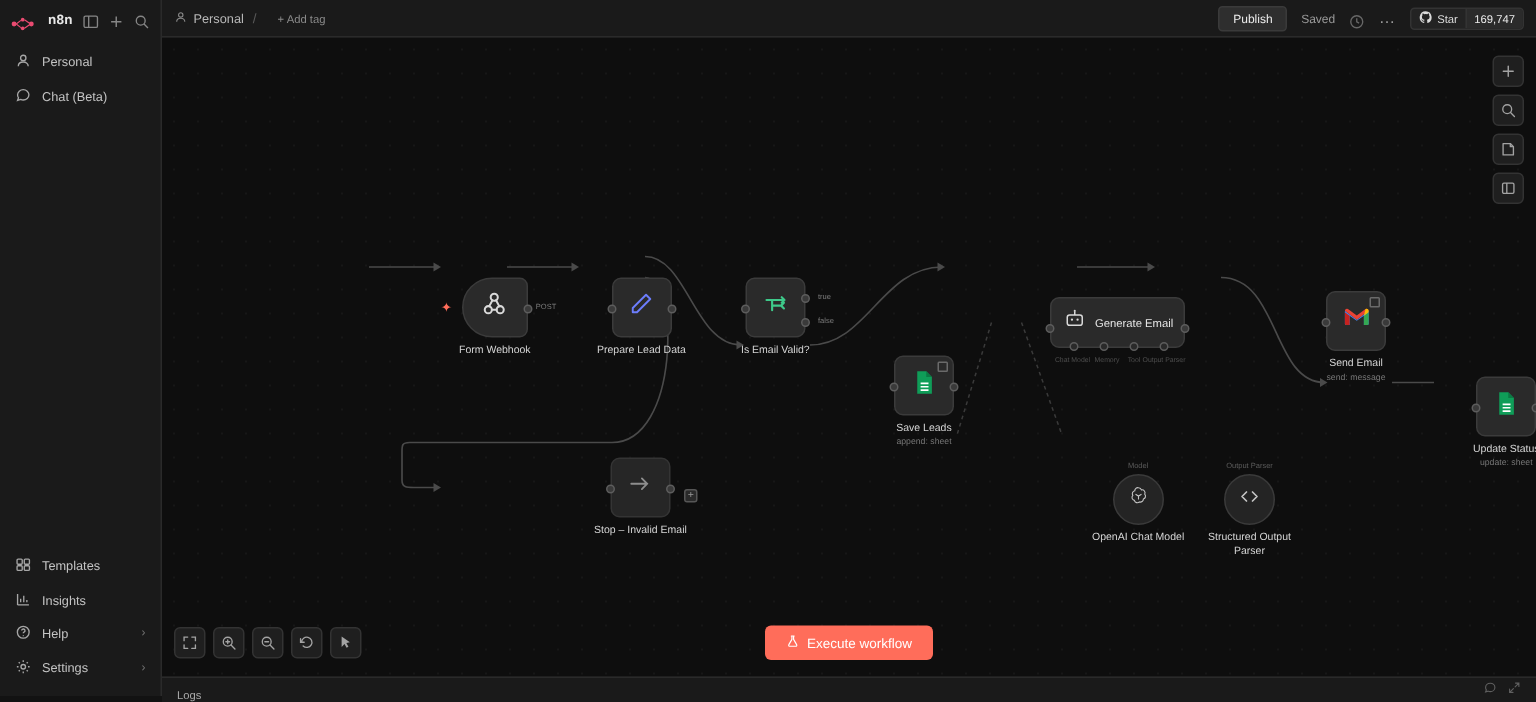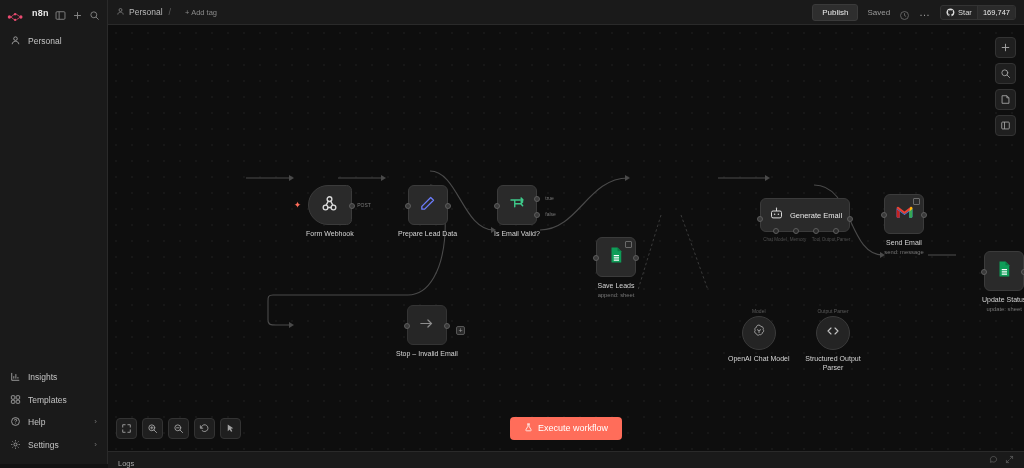--- a/index.html
+++ b/index.html
@@ -146,21 +146,21 @@
   .zoom-bar { position: absolute; left: 8px; bottom: 12px; display: flex; gap: 5px; z-index: 20; }
   .zbtn {
     width: 21px; height: 21px; background: #1f1f1f; border: 1px solid #333;
     border-radius: 4px; display: flex; align-items: center; justify-content: center; cursor: pointer;
   }
   .zbtn svg { width: 11px; height: 11px; opacity: .75; }
 
   .exec-wrap { position: absolute; left: 0; right: 0; bottom: 11px; display: flex; justify-content: center; z-index: 20; }
   .exec-btn {
     background: #ff6d5a; color: #fff; border: none; border-radius: 4px;
-    font-size: 9px; padding: 6px 14px; display: flex; gap: 5px;
+    font-size: 9px; padding: 6px 14px; display: flex; align-items: center; gap: 5px;
     cursor: pointer; font-family: "Liberation Sans", sans-serif;
   }
   .exec-btn svg { width: 9px; height: 9px; }
 
   .right-bar { position: absolute; right: 8px; top: 12px; display: flex; flex-direction: column; gap: 5px; z-index: 20; }
   .rbtn {
     width: 21px; height: 21px; background: #1f1f1f; border: 1px solid #333;
     border-radius: 4px; display: flex; align-items: center; justify-content: center; cursor: pointer;
   }
   .rbtn svg { width: 11px; height: 11px; opacity: .75; }
@@ -216,42 +216,50 @@
     <nav class="sb-nav">
       <div class="sb-item">
         <span>
           <svg viewBox="0 0 16 16" fill="none" stroke="#c9c9c9" stroke-width="1.3">
               <circle cx="8" cy="5.3" r="2.6"></circle>
               <path d="M3.2 13.4c0-2.6 2.1-4.2 4.8-4.2s4.8 1.6 4.8 4.2"></path>
             </svg>
         </span>
         <span>Personal</span>
       </div>
+      <div class="sb-item">
+        <span>
+          <svg viewBox="0 0 16 16" fill="none" stroke="#c9c9c9" stroke-width="1.3">
+              <path d="M13.5 7.6c0 2.8-2.5 5-5.5 5-.9 0-1.8-.2-2.5-.6L2.5 13l.9-2.5c-.6-.8-.9-1.8-.9-2.9 0-2.8 2.5-5 5.5-5s5.5 2.2 5.5 5z"></path>
+            </svg>
+        </span>
+        <span>Chat (Beta)</span>
+      </div>
     </nav>
 
     <div class="sb-bottom">
-      <div class="sb-item">
-        <span>
-          <svg viewBox="0 0 16 16" fill="none" stroke="#c9c9c9" stroke-width="1.3">
-              <path d="M2.5 13.5V2.8M2.5 13.5h11"></path>
-              <path d="M5.5 11V7.5M8.5 11V4.5M11.5 11V8.8"></path>
-            </svg>
-        </span>
-        <span>Insights</span>
-      </div>
       <div class="sb-item">
         <span>
           <svg viewBox="0 0 16 16" fill="none" stroke="#c9c9c9" stroke-width="1.3">
               <rect x="2" y="2.5" width="5" height="5" rx="1"></rect>
               <rect x="9" y="2.5" width="5" height="5" rx="1"></rect>
               <rect x="2" y="9" width="5" height="4.5" rx="1"></rect>
               <rect x="9" y="9" width="5" height="4.5" rx="1"></rect>
             </svg>
         </span>
         <span>Templates</span>
+      </div>
+      <div class="sb-item">
+        <span>
+          <svg viewBox="0 0 16 16" fill="none" stroke="#c9c9c9" stroke-width="1.3">
+              <path d="M2.5 13.5V2.8M2.5 13.5h11"></path>
+              <path d="M5.5 11V7.5M8.5 11V4.5M11.5 11V8.8"></path>
+            </svg>
+        </span>
+        <span>Insights</span>
       </div>
       <div class="sb-item">
         <span>
           <svg viewBox="0 0 16 16" fill="none" stroke="#c9c9c9" stroke-width="1.3">
               <circle cx="8" cy="8" r="5.7"></circle>
               <path d="M6.5 6.4a1.6 1.6 0 1 1 2.2 1.5c-.4.2-.7.6-.7 1.1"></path>
               <circle cx="8" cy="11.3" r=".6" fill="#c9c9c9" stroke="none"></circle>
             </svg>
         </span>
         <span>Help</span>
@@ -407,21 +415,21 @@
                 <path d="M4 12h15M14 7l5 5-5 5"></path>
               </svg>
           </span>
           <span class="port in"></span>
           <span class="port out"></span>
         </div>
         <div class="node-label">Stop – Invalid Email</div>
       </div>
       <span class="plus-end" style="left:348px; top:301px;">+</span>
 
-      <div class="node" style="left:652px; top:173px;">
+      <div class="node" style="left:592px; top:173px;">
         <div class="agent-box">
           <span>
             <svg viewBox="0 0 24 24" width="15" height="15" fill="none" stroke="#d9d9d9" stroke-width="1.6" stroke-linejoin="round">
               <rect x="4" y="8" width="16" height="11" rx="2.5"></rect>
                 <path d="M12 4.5v3.5"></path>
                 <circle cx="12" cy="3.6" r="1.1" fill="#d9d9d9" stroke="none"></circle>
               <circle cx="9" cy="13" r="1.2" fill="#d9d9d9" stroke="none"></circle>
                 <circle cx="15" cy="13" r="1.2" fill="#d9d9d9" stroke="none"></circle>
             </svg>
           </span>

